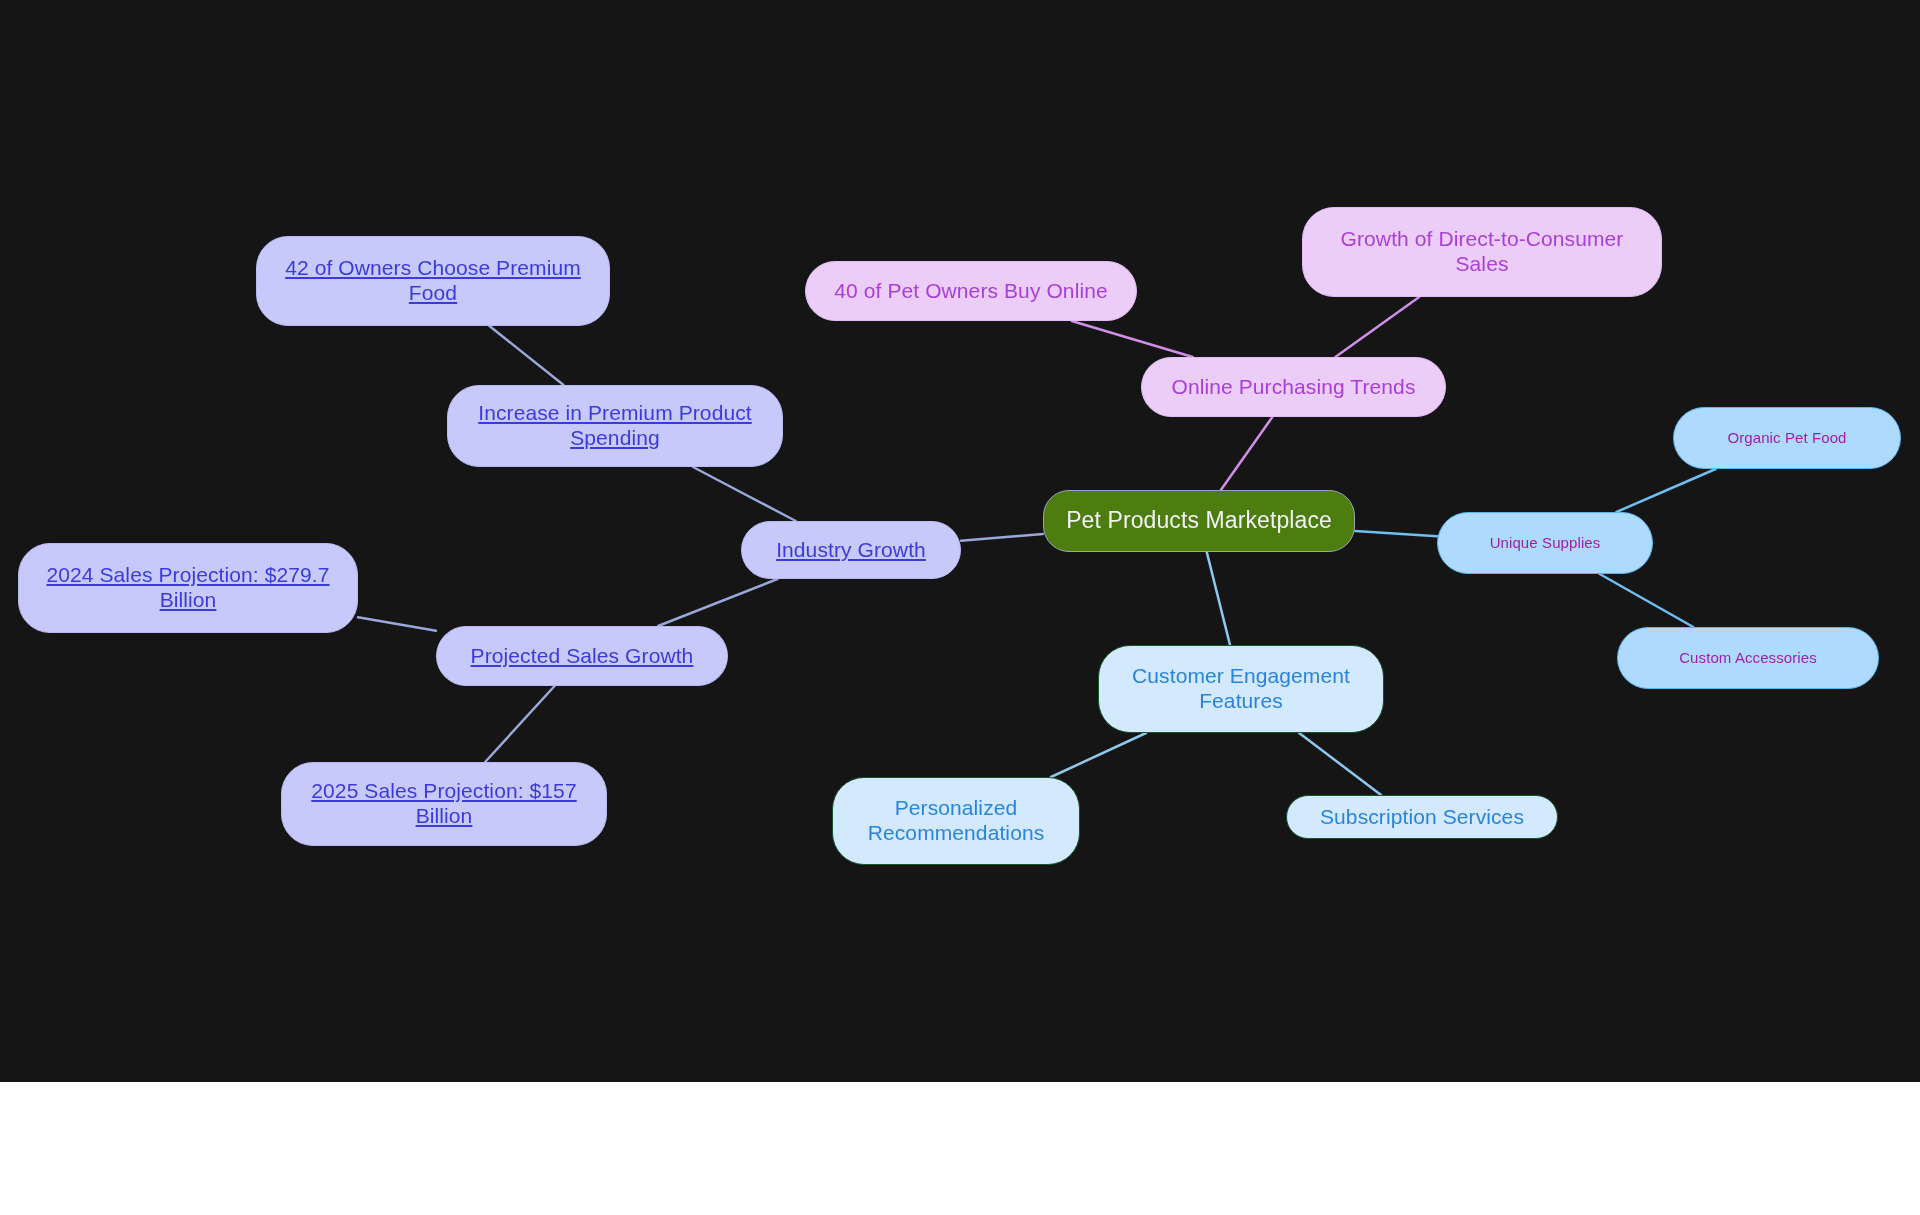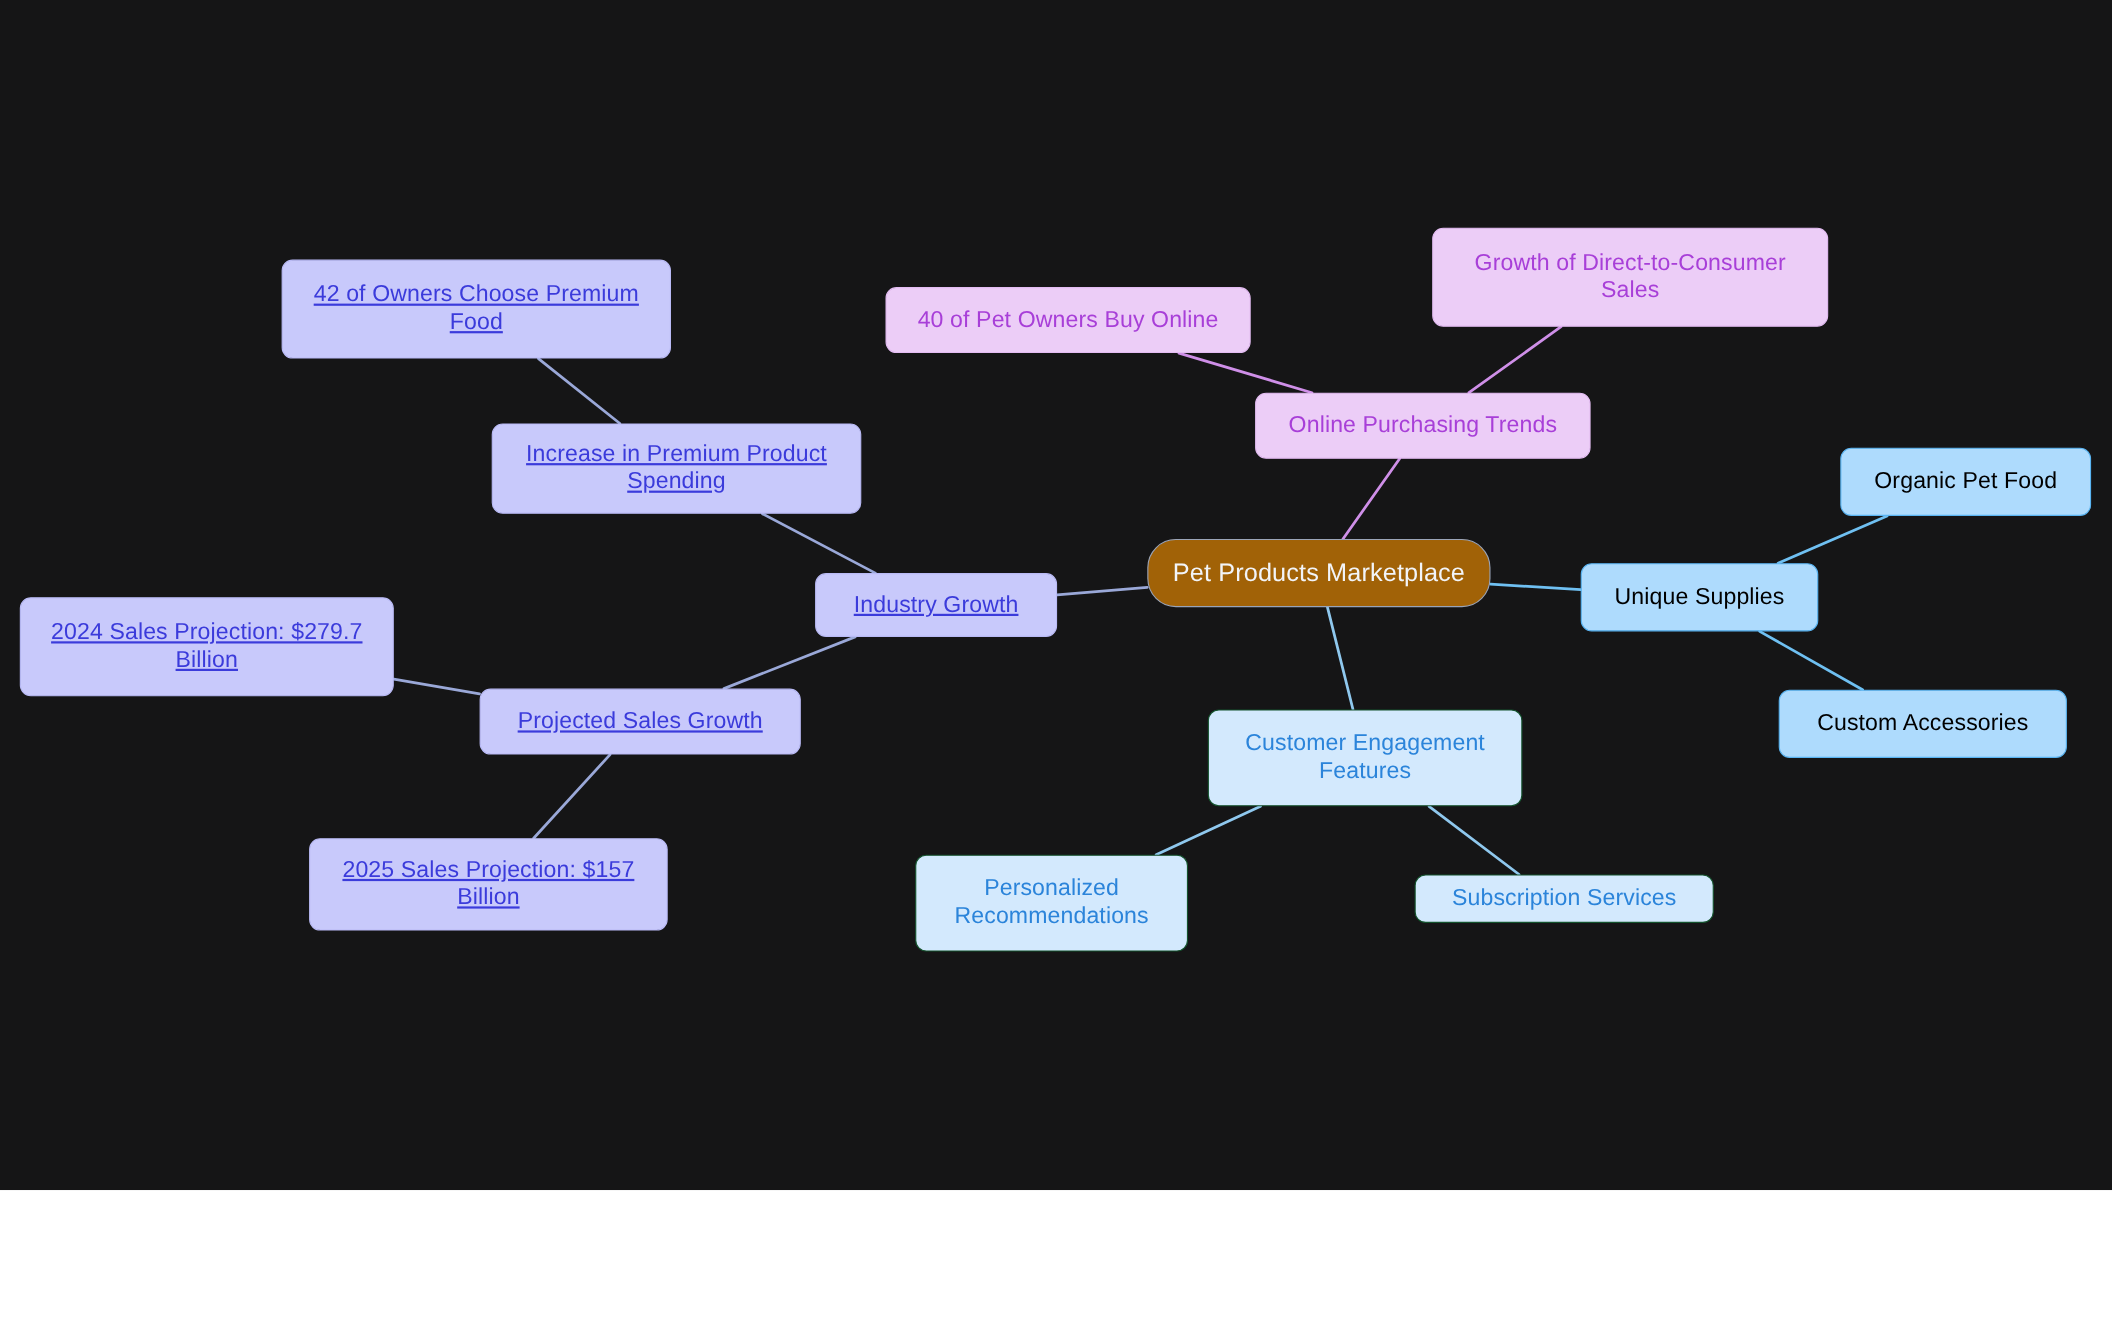--- a/index.html
+++ b/index.html
@@ -36,28 +36,28 @@
     height: 1082px;
     pointer-events: none;
   }
   .node {
     position: absolute;
     box-sizing: border-box;
     display: flex;
     align-items: center;
     justify-content: center;
     text-align: center;
-    border-radius: 10px;
+    border-radius: 32px;
     line-height: 1.18;
     letter-spacing: 0.1px;
     padding: 4px 14px;
     white-space: pre-line;
   }
   .node-root {
-    background: #a16207;
+    background: #4d7c0f;
     border: 1px solid #9aa4b8;
     color: #f2f4f8;
     font-size: 23px;
     border-radius: 26px;
   }
   .node-purple {
     background: #c8c9fb;
     border: 1px solid #b9baf5;
     color: #3b3bdb;
     font-size: 21px;
@@ -71,22 +71,22 @@
   }
   .node-blue {
     background: #d3e9fd;
     border: 1px solid #14532d;
     color: #2b84da;
     font-size: 21px;
   }
   .node-blue-strong {
     background: #aedbfd;
     border: 1px solid #59b4f2;
-    color: #000000;
-    font-size: 21px;
+    color: #a21caf;
+    font-size: 15px;
   }
   #footer-bar {
     position: absolute;
     left: 0;
     top: 1082px;
     width: 1920px;
     height: 133px;
     background: #ffffff;
   }
 </style>

